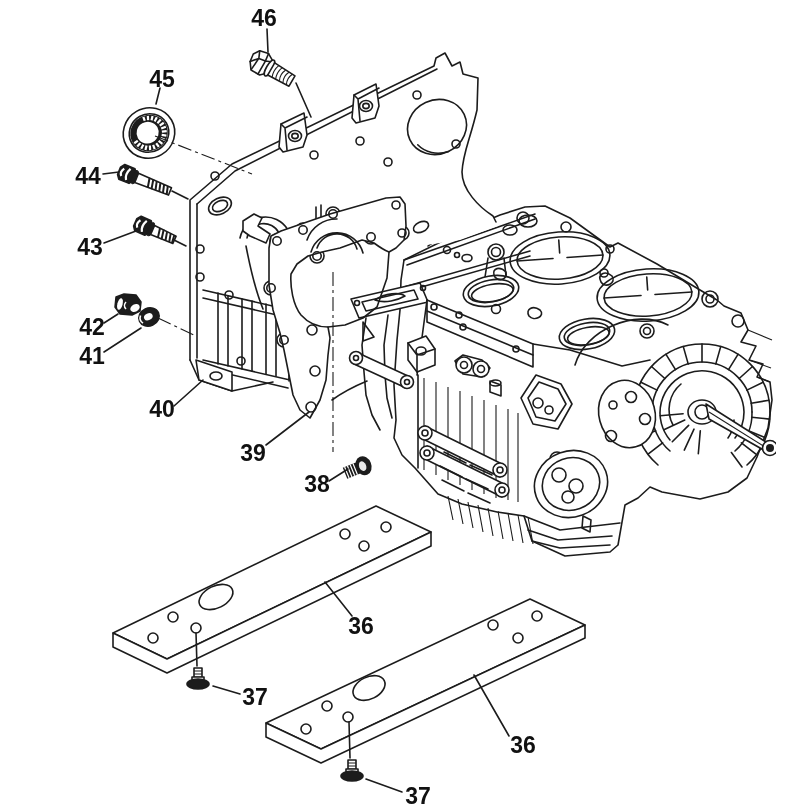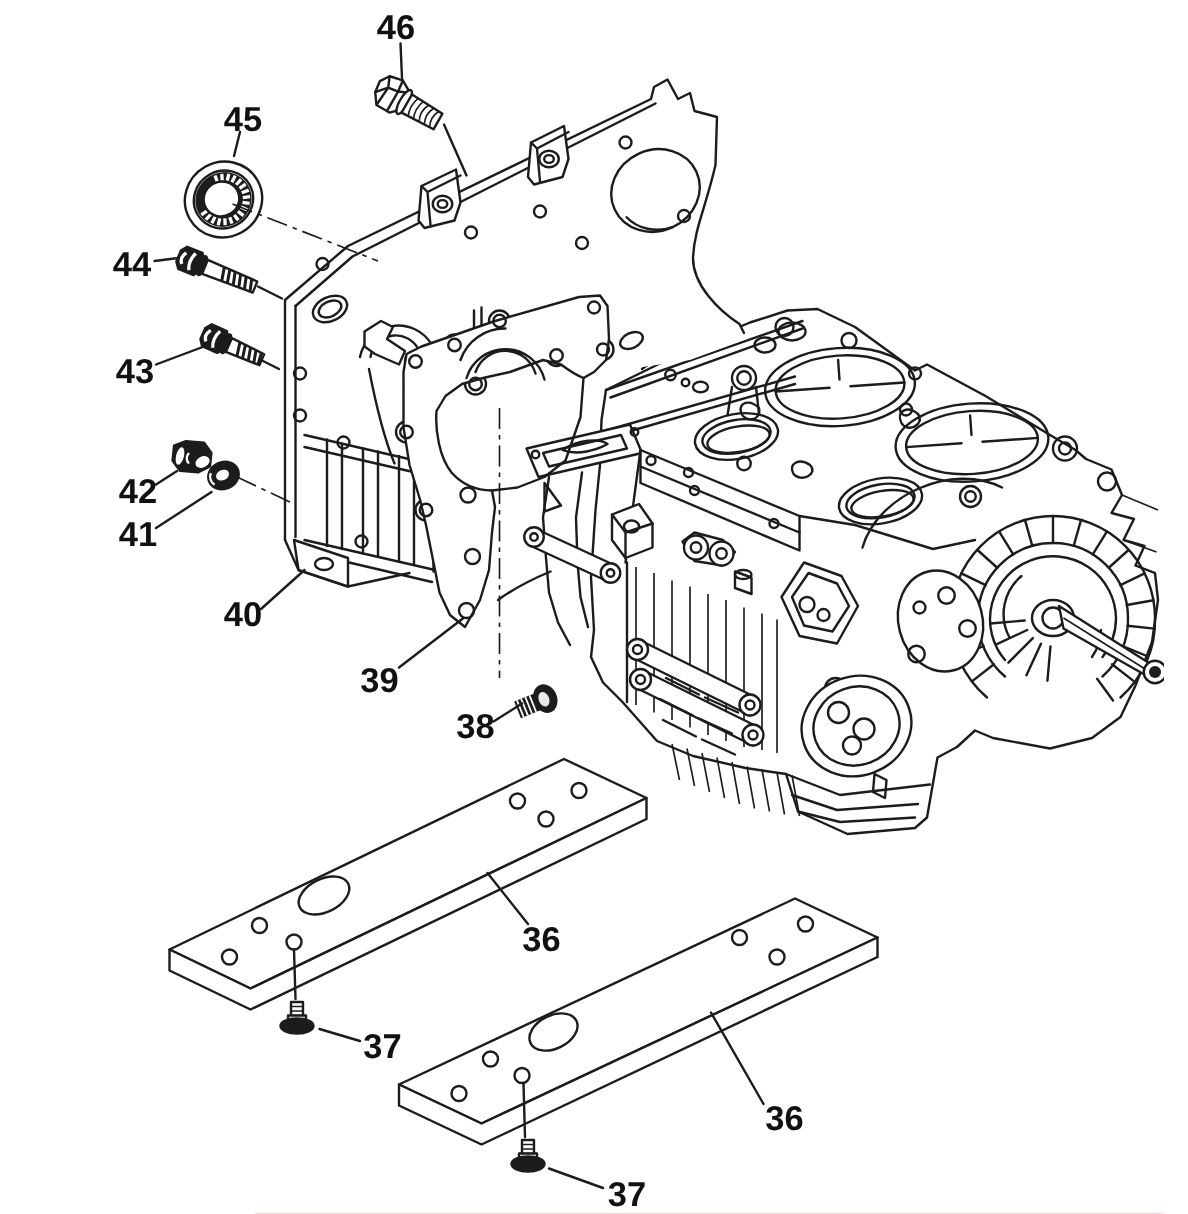--- a/index.html
+++ b/index.html
@@ -1,16 +1,16 @@
 <!DOCTYPE html>
 <html><head>
 <meta charset="utf-8">
 <style>
 html,body{margin:0;padding:0;background:#fff;}
-#wrap{width:776px;height:809px;position:relative;background:#ef4444;overflow:hidden;}
+#wrap{width:776px;height:809px;position:relative;background:#0f766e;overflow:hidden;}
 svg{position:absolute;top:0;left:0;}
 text{font-family:"Liberation Sans",sans-serif;font-weight:bold;font-size:23px;fill:#111;}
 .ln{stroke:#1c1c1c;stroke-width:1.6;fill:none;stroke-linecap:round;stroke-linejoin:round;}
 .lnf{stroke:#1c1c1c;stroke-width:1.6;fill:#fff;stroke-linecap:round;stroke-linejoin:round;}
 .thin{stroke:#1c1c1c;stroke-width:1.1;fill:none;}
 .dk{fill:#1c1c1c;stroke:none;}
 </style>
 </head>
 <body>
 <div id="wrap">

